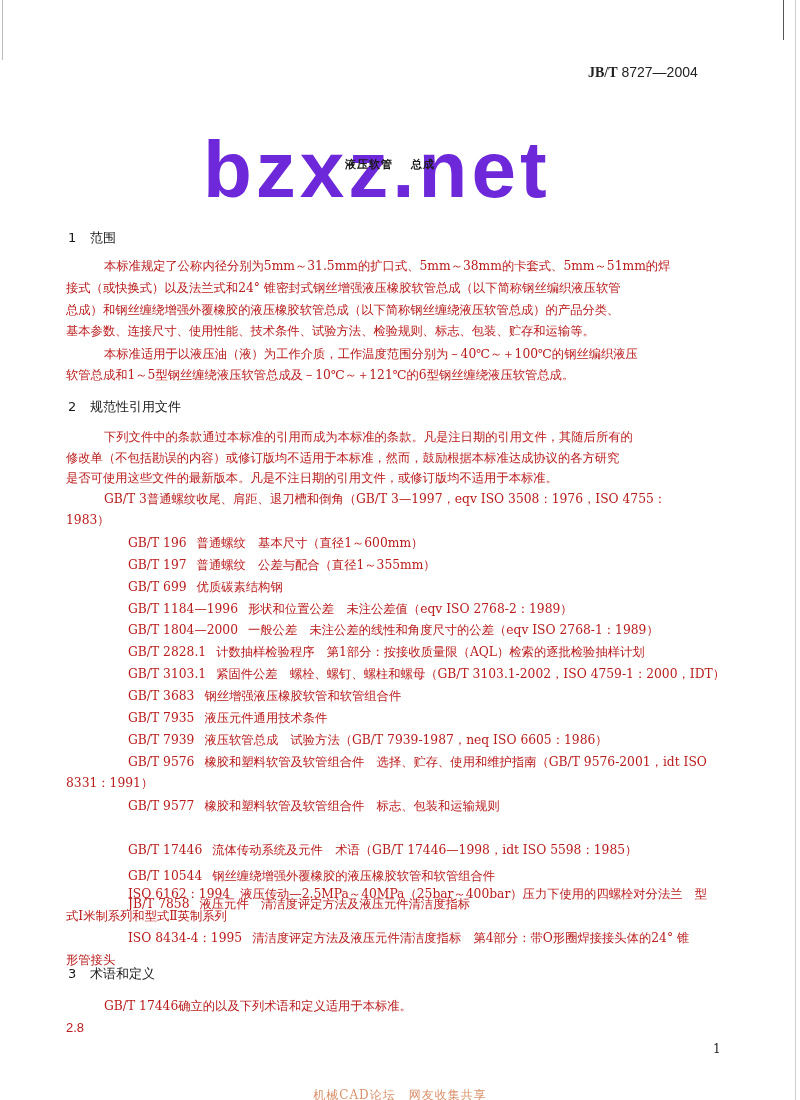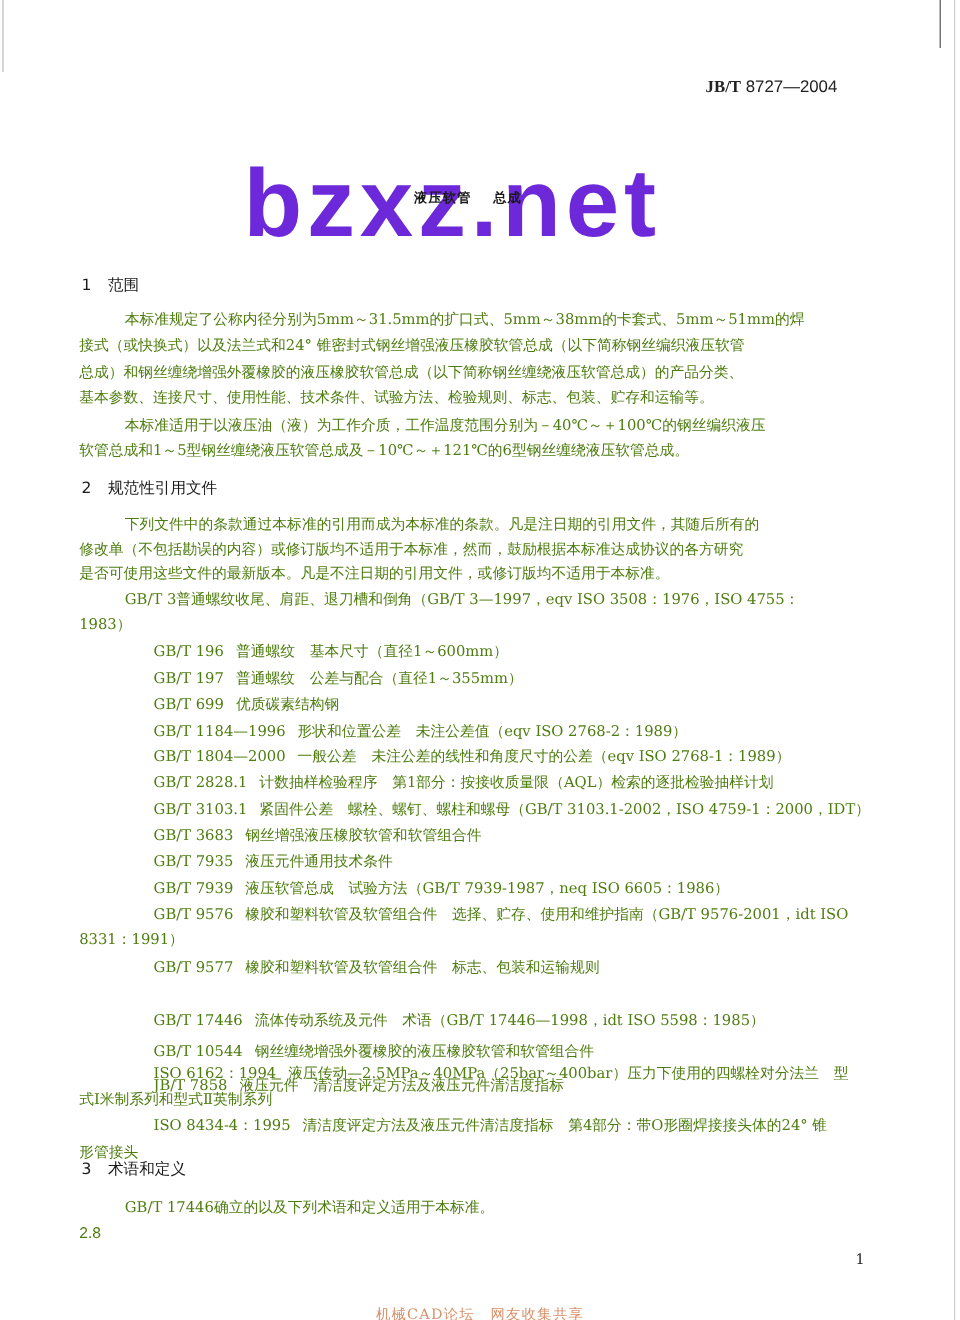--- a/index.html
+++ b/index.html
@@ -33,21 +33,21 @@
 
   .content { position: absolute; left: 0; top: 0; width: 800px; z-index: 1; }
   .h {
     position: absolute; left: 68px;
     font-family: "DejaVu Sans", sans-serif; font-size: 13px; color: #1a1a1a;
   }
   .h .num { display: inline-block; width: 22px; }
 
   .line {
     position: absolute; white-space: nowrap;
-    font-size: 12.3px; color: #4d7c0f; line-height: 16px;
+    font-size: 12.3px; color: #b91c1c; line-height: 16px;
   }
   .ind { left: 104px; }
   .flush { left: 66px; }
   .ref { left: 104px; }
   .ref .code { display: inline-block; margin-right: 10px; margin-left: 24px; }
 
   .pagenum { position: absolute; left: 713px; top: 1042px; font-size: 12px; color: #222; }
   .footer {
     position: absolute; top: 1088px; left: 0; width: 800px; text-align: center;
     font-size: 12px; color: #d9906a; letter-spacing: 1px; line-height: 14px;

